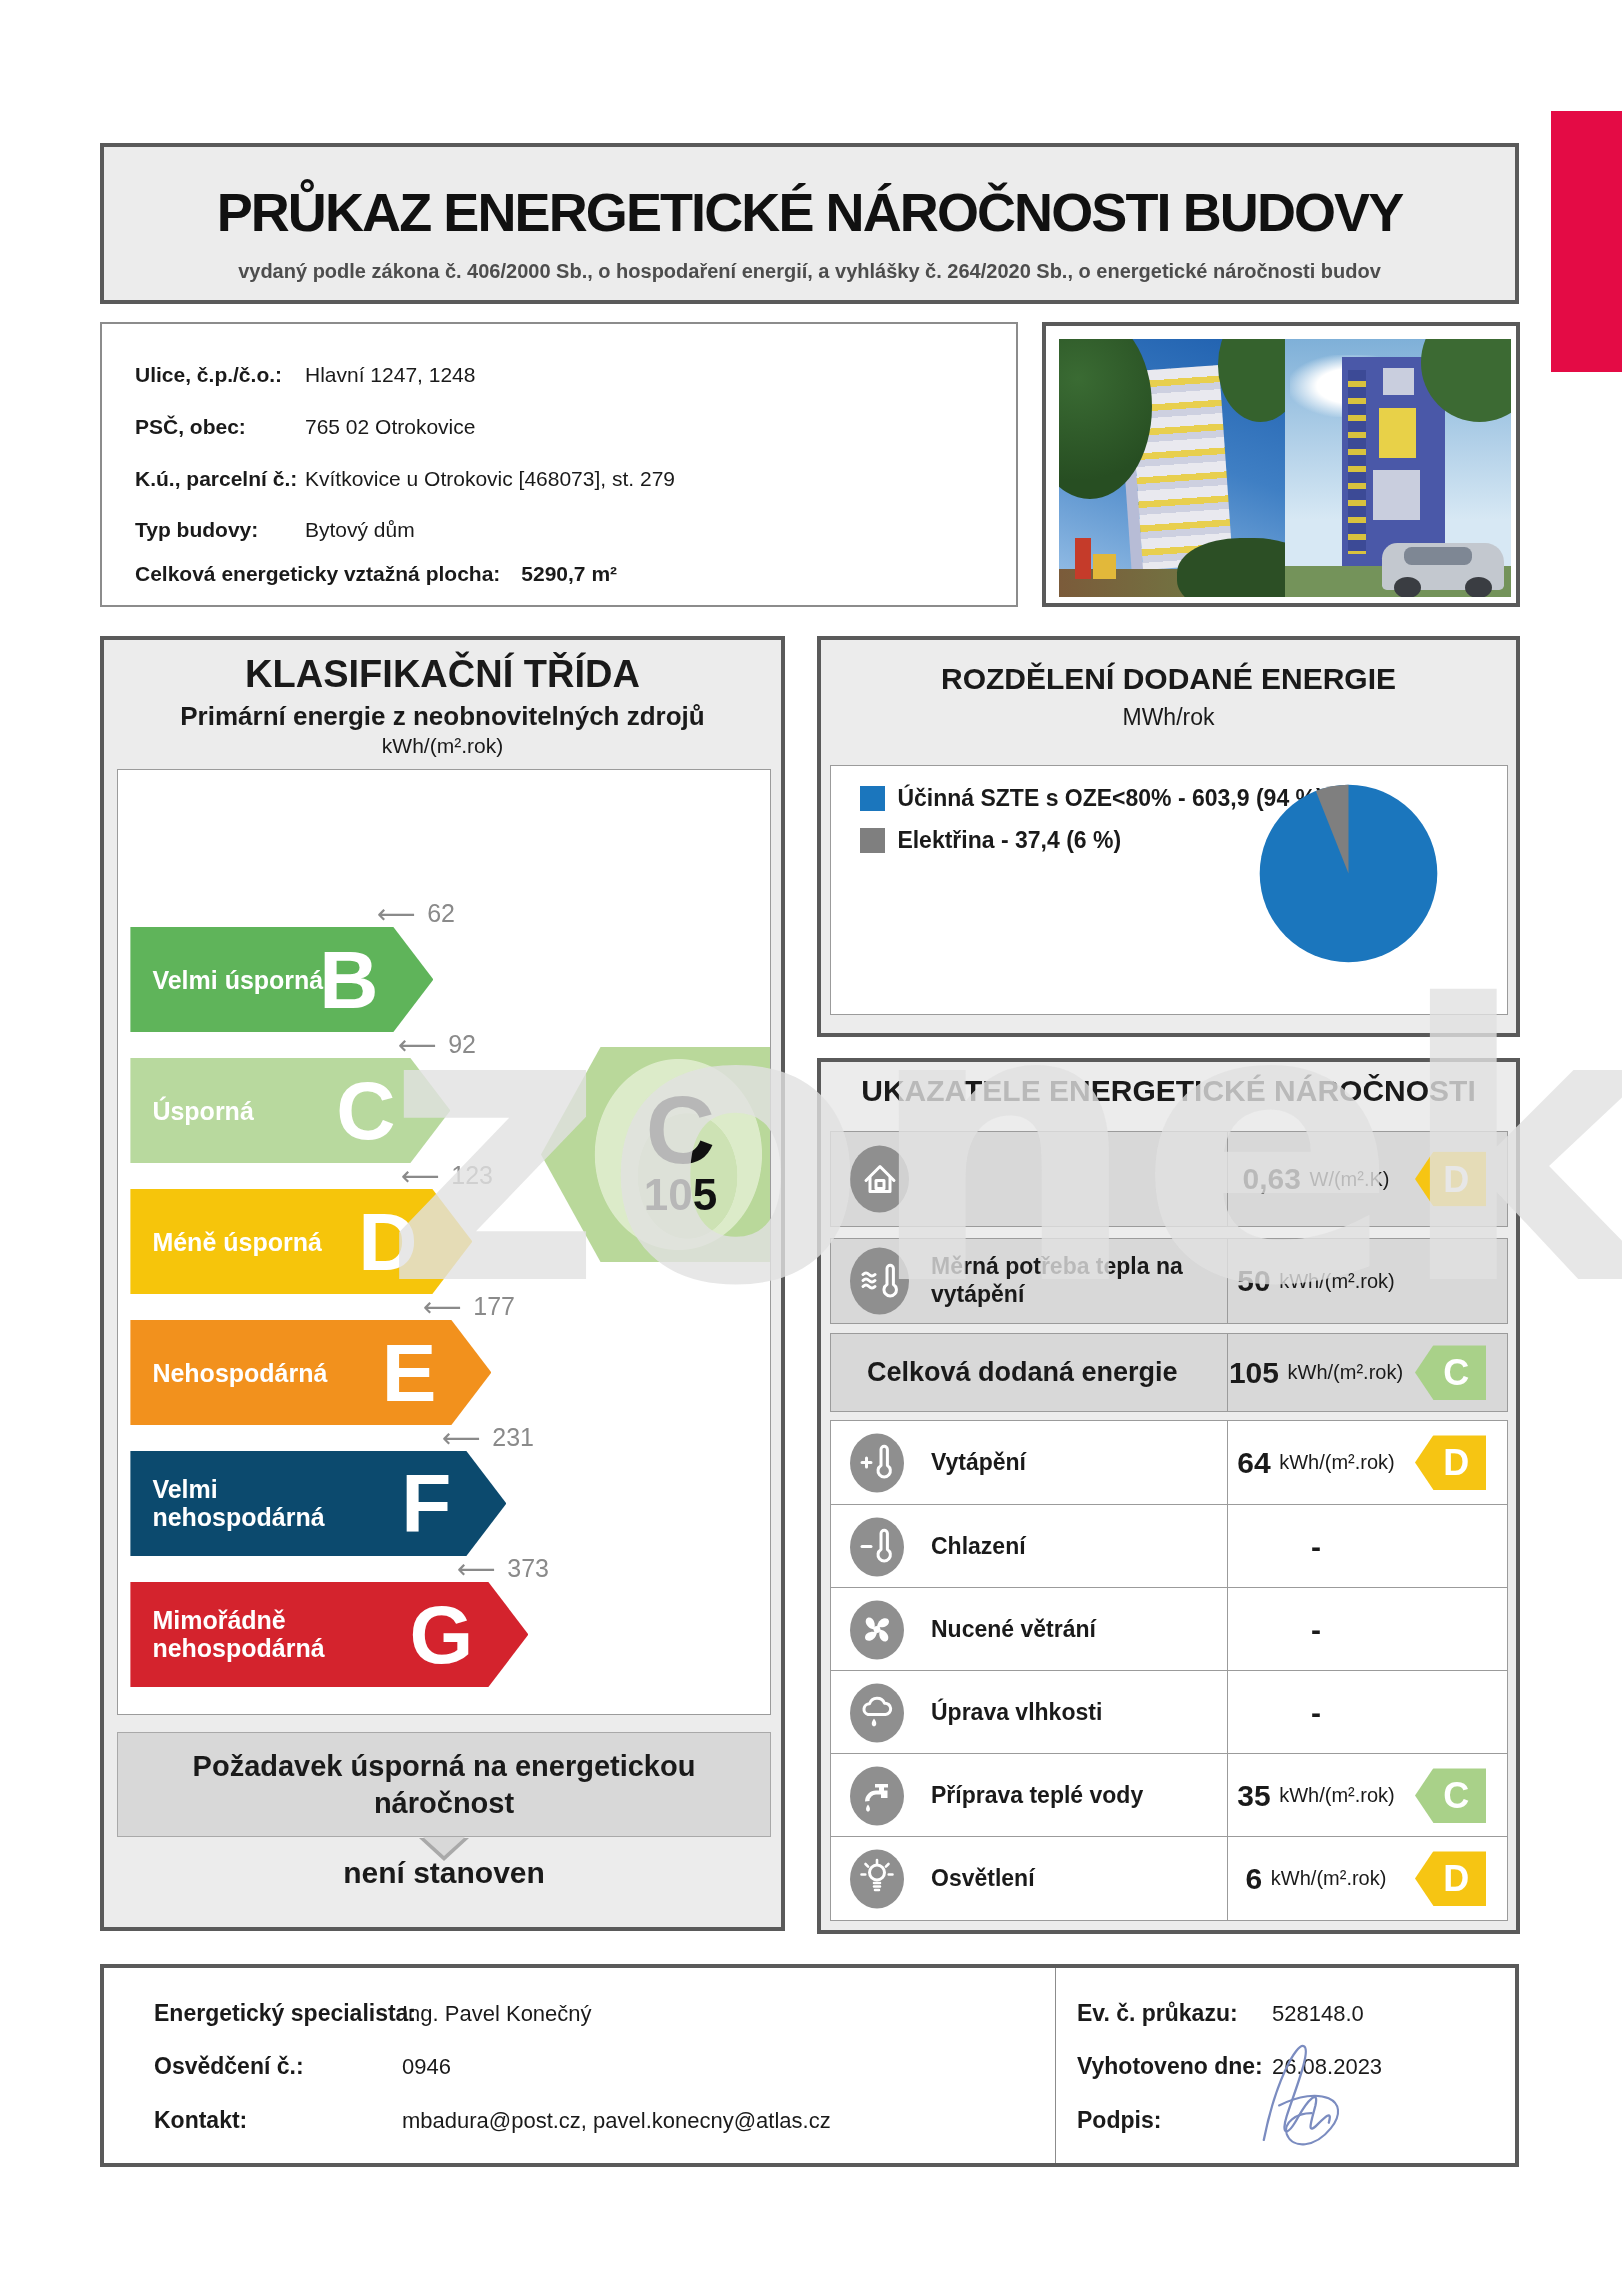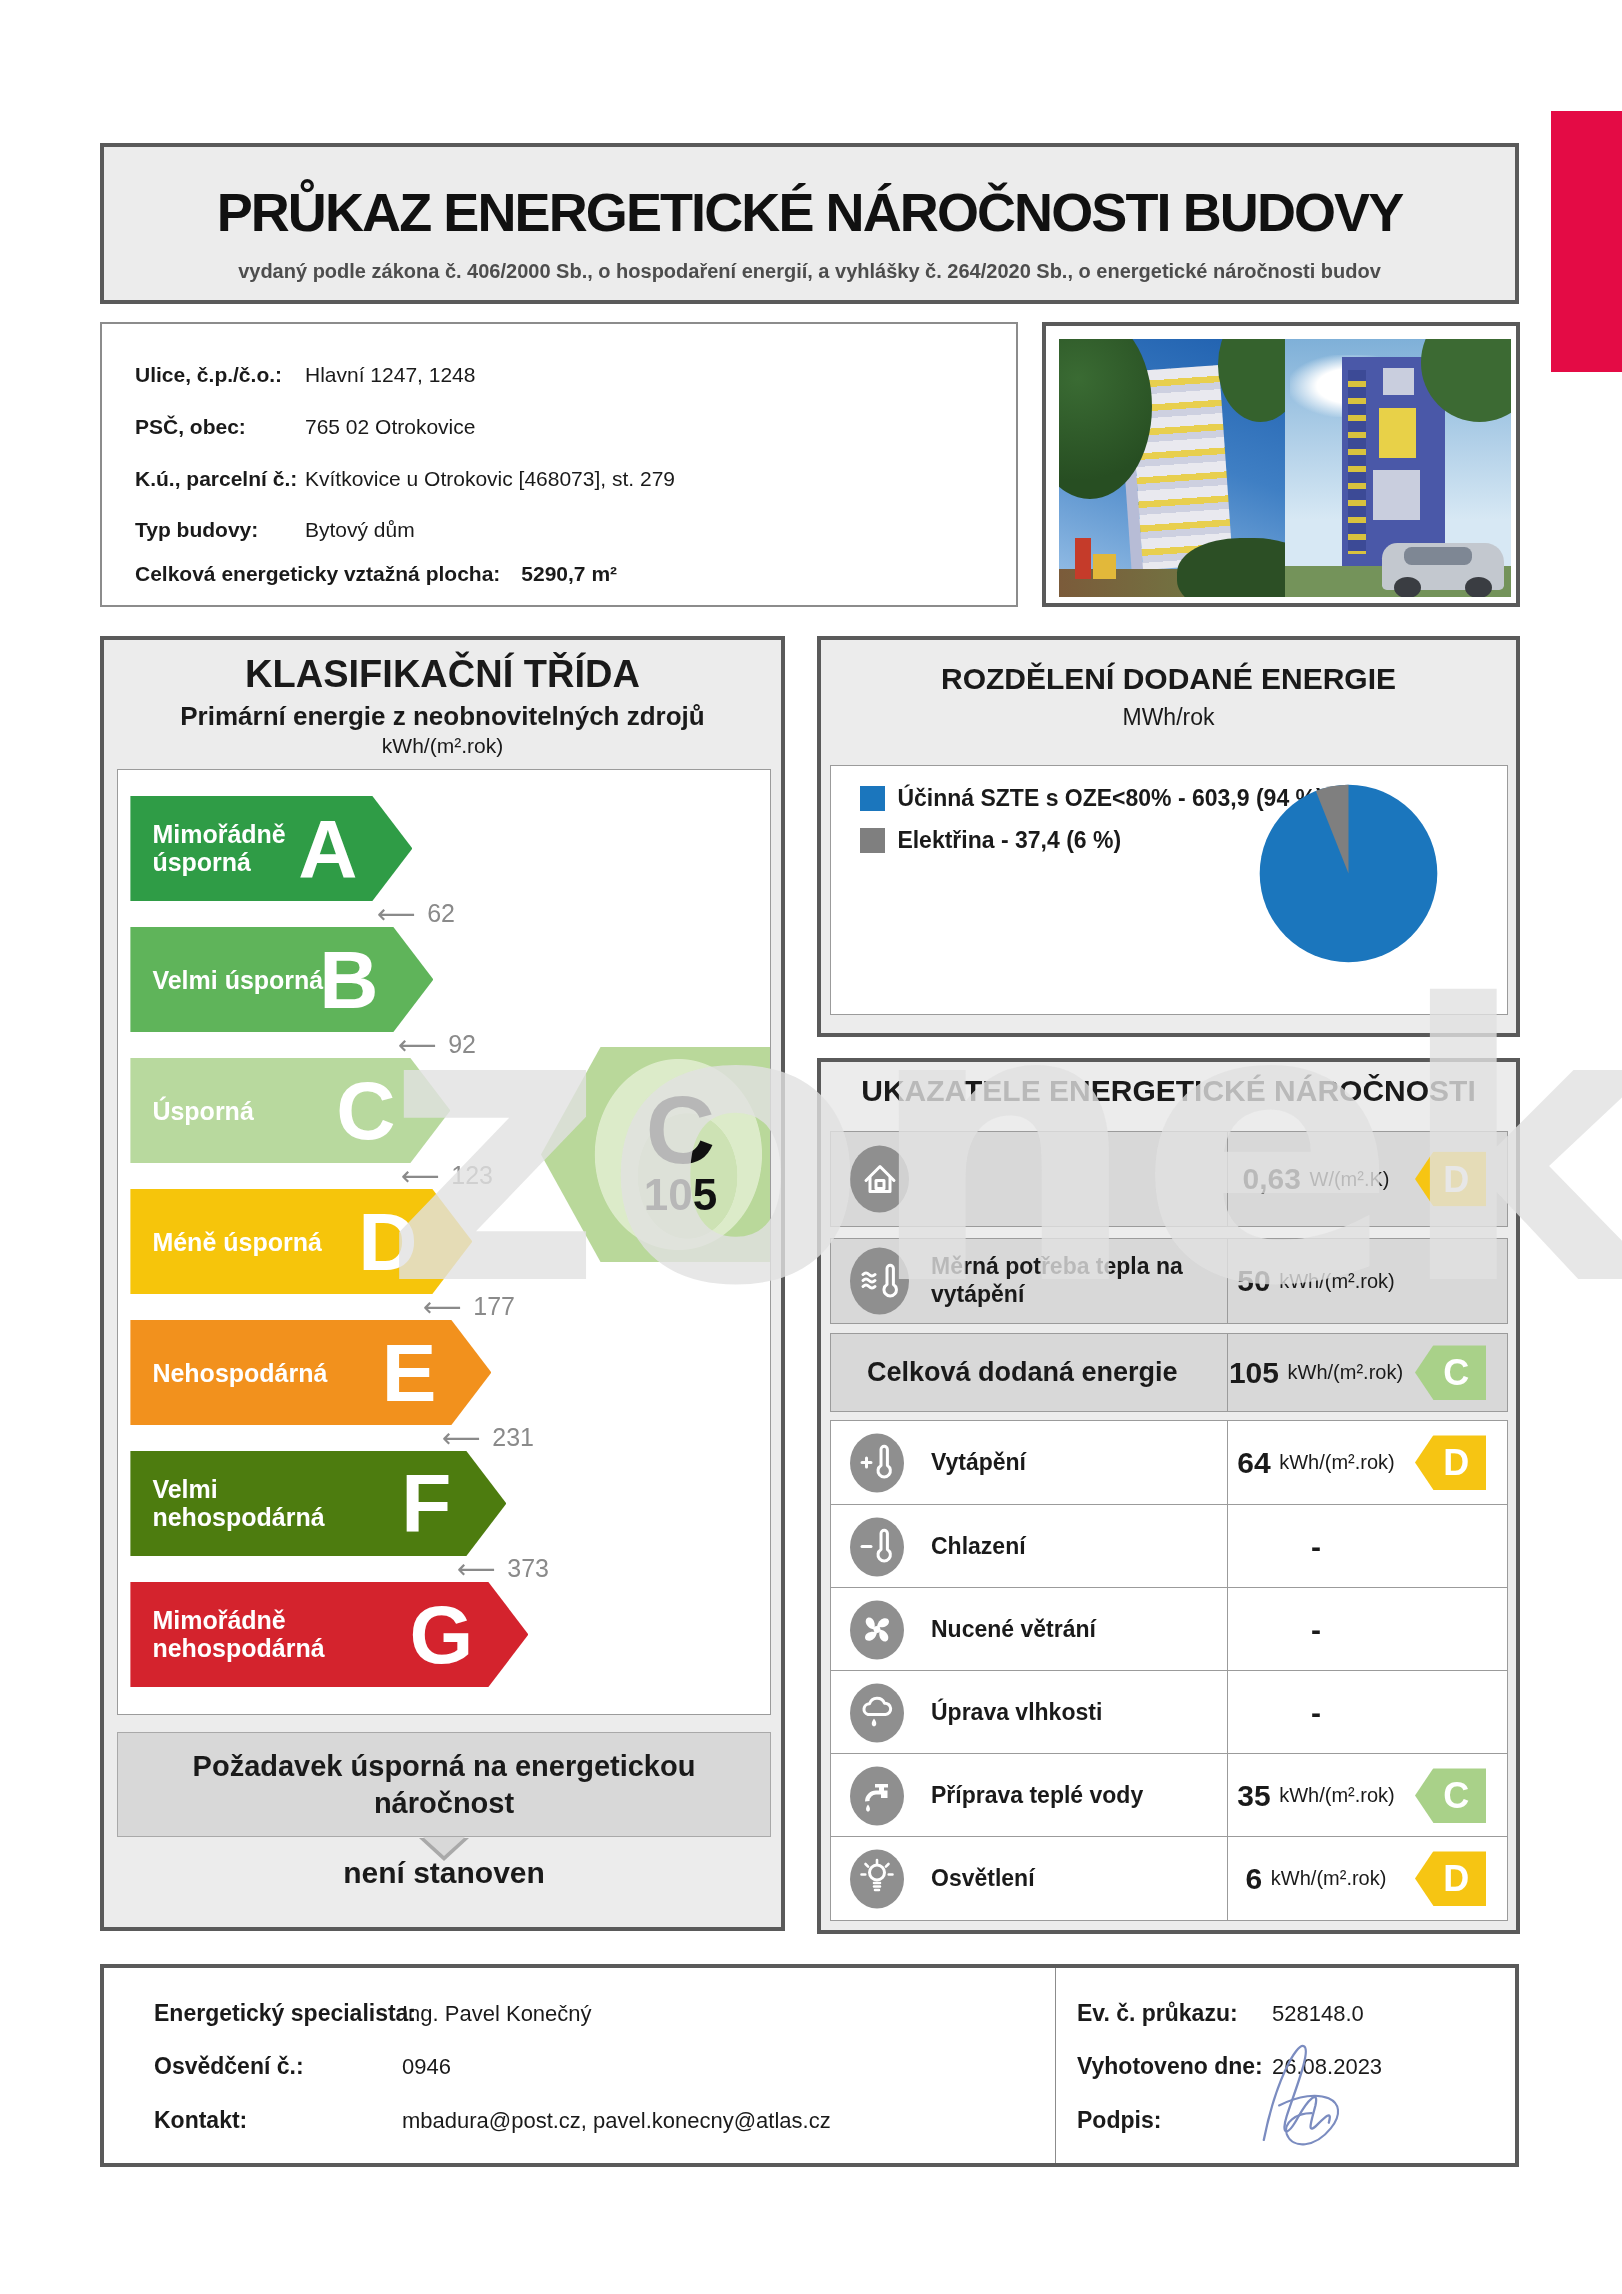--- a/index.html
+++ b/index.html
@@ -37,21 +37,21 @@
   .cls-sub{position:absolute;left:100px;top:701px;width:685px;text-align:center;font-size:26px;font-weight:bold;}
   .cls-unit{position:absolute;left:100px;top:734px;width:685px;text-align:center;font-size:21px;}
   .bands-box{left:117px;top:769px;width:654px;height:946px;}
   .band{position:absolute;left:12.4px;height:105px;color:#fff;
         clip-path:polygon(0 0,calc(100% - 40px) 0,100% 50%,calc(100% - 40px) 100%,0 100%);}
   .band-label{position:absolute;left:22px;top:50%;transform:translateY(-50%);
               font-size:25px;font-weight:bold;line-height:1.15;width:191px;}
   .band-letter{position:absolute;right:55px;top:50%;transform:translateY(-50%);
                font-size:82px;font-weight:bold;line-height:1;}
   .band-a{background:#2f9c46;} .band-b{background:#5fb45a;} .band-c{background:#b8d99e;}
-  .band-d{background:#f6c50b;} .band-e{background:#f2911d;} .band-f{background:#4d7c0f;}
+  .band-d{background:#f6c50b;} .band-e{background:#f2911d;} .band-f{background:#0c4a6e;}
   .band-g{background:#d4232d;}
   .thr{position:absolute;width:210px;height:31px;display:flex;align-items:center;
        justify-content:flex-end;gap:11.5px;color:#8a8a8a;}
   .thr-arrow{font-family:"DejaVu Sans",sans-serif;font-size:27px;line-height:1;}
   .thr-num{font-size:25px;}
   .marker{position:absolute;left:423px;top:277px;width:229px;height:215px;
           clip-path:polygon(0 50%,26% 0,100% 0,100% 100%,26% 100%);
           background:radial-gradient(ellipse 50px 63px at 64% 60%,#cde2b4 0 99%,rgba(0,0,0,0) 100%),
                      radial-gradient(ellipse 84px 96px at 60% 50%,#dcebc9 0 99%,rgba(0,0,0,0) 100%),
                      #b9d89a;
@@ -174,24 +174,20 @@
       </div>
     </div>
   </div>
 
   <div class="panel" style="left:100px;top:636px;width:685px;height:1295px;"></div>
   <div class="cls-title">KLASIFIKAČNÍ TŘÍDA</div>
   <div class="cls-sub">Primární energie z neobnovitelných zdrojů</div>
   <div class="cls-unit">kWh/(m².rok)</div>
 
   <div class="white-box bands-box">
-    <div class="band band-a" style="top:26px;width:282px;">
-      <span class="band-label">Mimořádně úsporná</span>
-      <span class="band-letter">A</span>
-    </div>
     <div class="thr" style="left:127px;top:128px;">
       <span class="thr-arrow">⟵</span>
       <span class="thr-num">62</span>
     </div>
     <div class="band band-b" style="top:157px;width:303px;">
       <span class="band-label">Velmi úsporná</span>
       <span class="band-letter">B</span>
     </div>
     <div class="thr" style="left:148px;top:259px;">
       <span class="thr-arrow">⟵</span>

